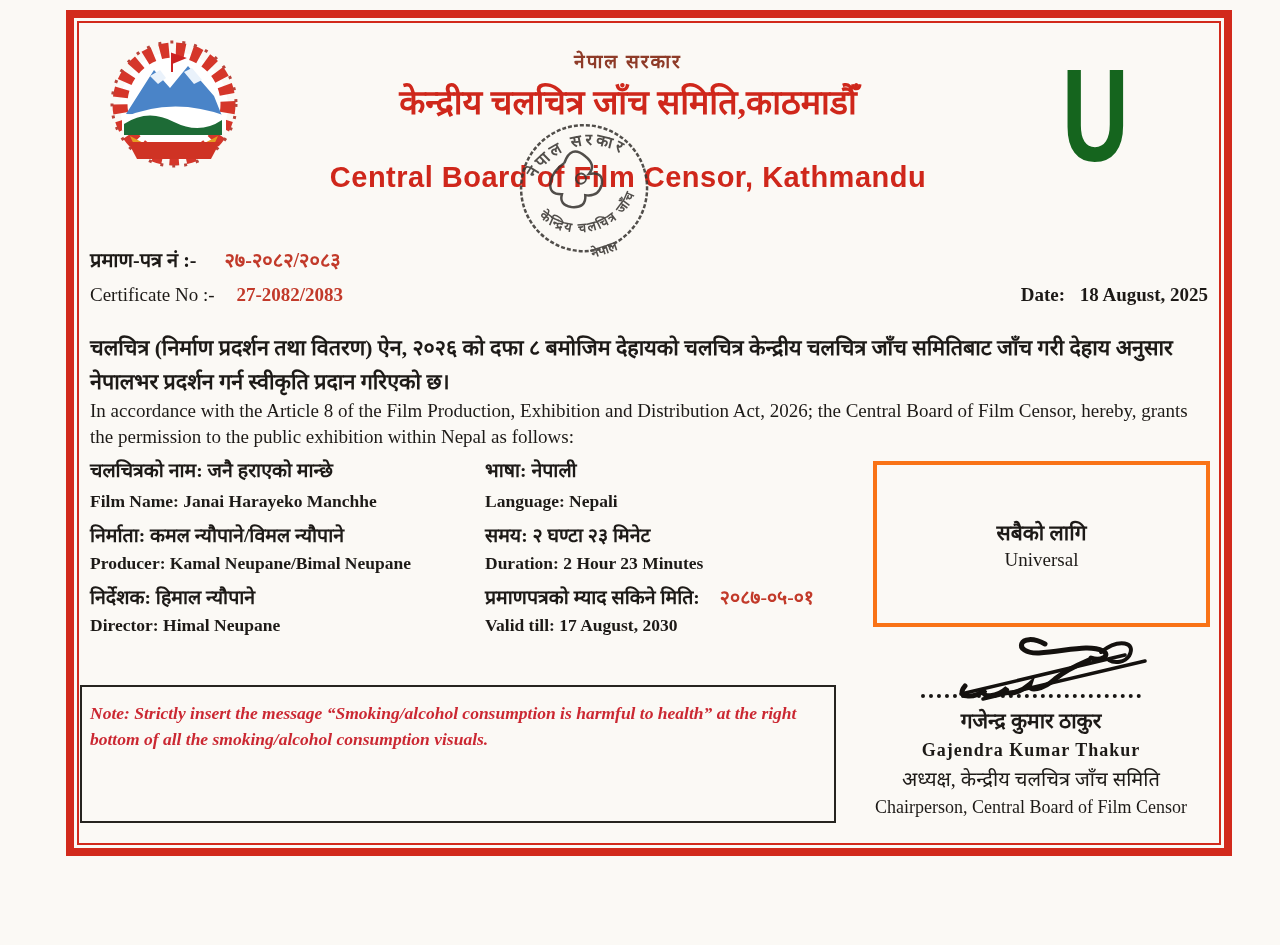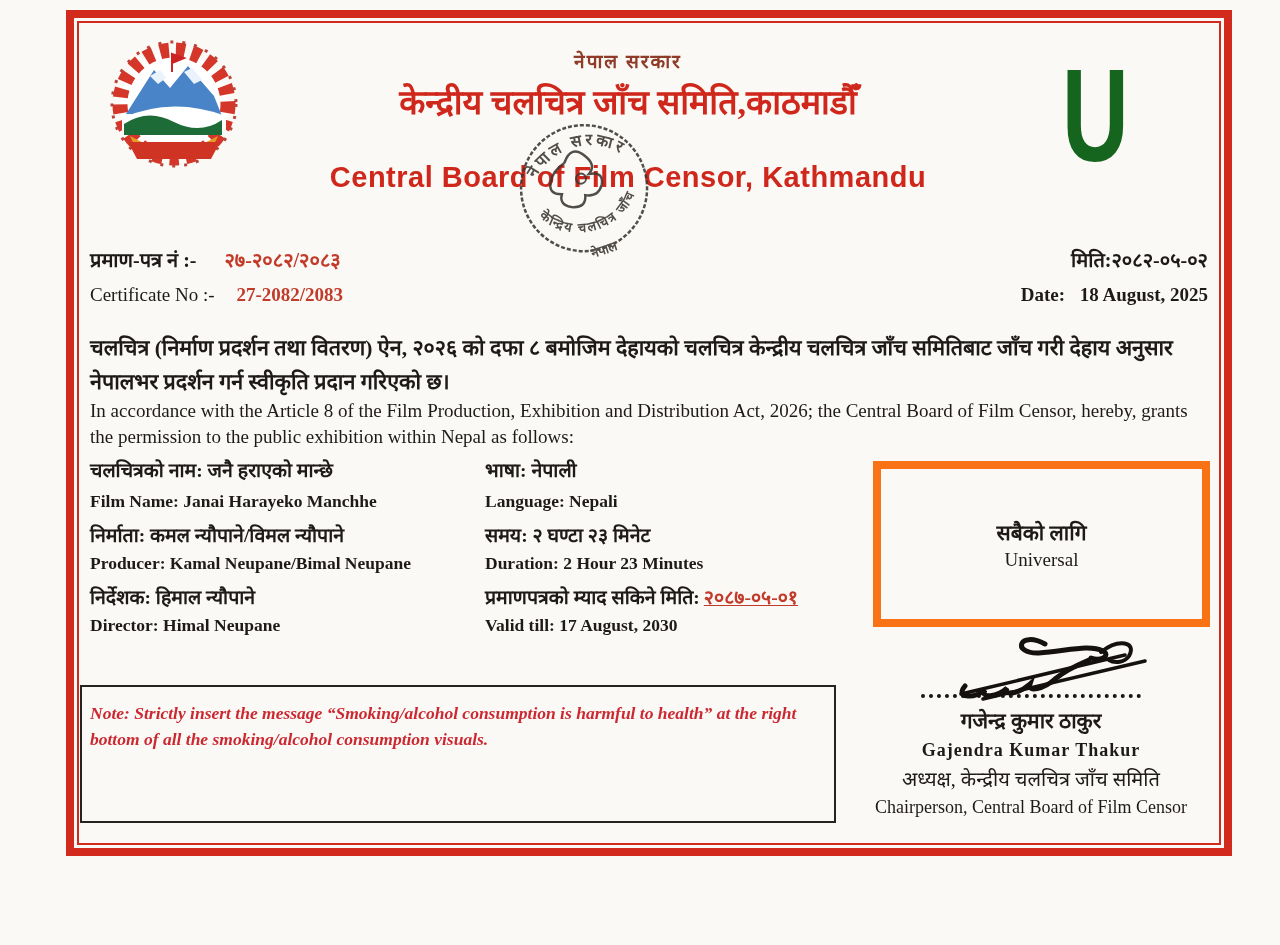--- a/index.html
+++ b/index.html
@@ -35,21 +35,21 @@
   .en-label{font-size:19px;}
   .bold{font-weight:bold;}
   .date-block{position:absolute;left:900px;width:308px;text-align:right;}
   .body-np{position:absolute;left:90px;top:331px;width:1102px;font-size:21.5px;
     line-height:34px;font-weight:bold;}
   .body-en{position:absolute;left:90px;top:398px;width:1106px;font-size:19px;line-height:26px;}
   .detail-np{font-size:19.5px;font-weight:bold;}
   .detail-en{font-size:17.5px;font-weight:bold;}
   .rating-box{
     position:absolute;left:873px;top:461px;width:337px;height:166px;box-sizing:border-box;
-    border:8px solid #f97316;display:flex;flex-direction:column;align-items:center;
+    border:4px solid #f97316;display:flex;flex-direction:column;align-items:center;
     justify-content:center;gap:3px;
   }
   .rating-np{font-size:21px;font-weight:bold;}
   .rating-en{font-size:19px;}
   .note-box{
     position:absolute;left:80px;top:685px;width:756px;height:138px;box-sizing:border-box;
     border:2.5px solid #262420;padding:9px 10px 0 8px;
   }
   .note-np{color:var(--note_red,#cb2832);font-size:19px;font-weight:bold;line-height:33px;margin:0;}
   .note-en{color:var(--note_red,#cb2832);font-size:17.5px;font-weight:bold;font-style:italic;
@@ -107,21 +107,20 @@
 
   <div class="row" style="left:90px;top:246px;">
     <span class="np-label dev">प्रमाण-पत्र नं :-</span>
     <span class="np-label dev red-val" style="margin-left:24px;">२७-२०८२/२०८३</span>
   </div>
   <div class="row" style="left:90px;top:284px;">
     <span class="en-label">Certificate No :-</span>
     <span class="en-label red-val" style="margin-left:18px;">27-2082/2083</span>
   </div>
 
-  <div class="date-block dev" style="top:246px;font-size:20px;font-weight:bold;">मिति:२०८२-०५-०२</div>
   <div class="date-block" style="top:284px;font-size:19px;">
     <span class="bold">Date:</span>
     <span class="bold" style="margin-left:10px;">18 August, 2025</span>
   </div>
 
   <div class="body-np dev">चलचित्र  (निर्माण प्रदर्शन तथा वितरण) ऐन, २०२६ को दफा ८ बमोजिम देहायको चलचित्र केन्द्रीय चलचित्र जाँच समितिबाट जाँच गरी देहाय अनुसार नेपालभर प्रदर्शन गर्न स्वीकृति प्रदान गरिएको छ।</div>
   <div class="body-en">In accordance with the Article 8 of the Film Production, Exhibition and Distribution Act, 2026; the Central Board of Film Censor, hereby, grants the permission to the public exhibition within Nepal as follows:</div>
 
   <div class="row detail-np dev" style="left:90px;top:456px;">चलचित्रको नाम: जनै हराएको मान्छे</div>
   <div class="row detail-en" style="left:90px;top:491px;">Film Name: Janai Harayeko Manchhe</div>
@@ -129,21 +128,21 @@
   <div class="row detail-en" style="left:90px;top:553px;">Producer: Kamal Neupane/Bimal Neupane</div>
   <div class="row detail-np dev" style="left:90px;top:583px;">निर्देशक: हिमाल न्यौपाने</div>
   <div class="row detail-en" style="left:90px;top:615px;">Director: Himal Neupane</div>
 
   <div class="row detail-np dev" style="left:485px;top:456px;">भाषा: नेपाली</div>
   <div class="row detail-en" style="left:485px;top:491px;">Language: Nepali</div>
   <div class="row detail-np dev" style="left:485px;top:521px;">समय: २ घण्टा २३ मिनेट</div>
   <div class="row detail-en" style="left:485px;top:553px;">Duration: 2 Hour 23 Minutes</div>
   <div class="row" style="left:485px;top:583px;">
     <span class="detail-np dev">प्रमाणपत्रको म्याद सकिने मिति:</span>
-    <span class="detail-np dev red-val" style="margin-left:0;text-decoration:underline;">२०८७-०५-०१</span>
+    <span class="detail-np dev red-val" style="margin-left:16px;">२०८७-०५-०१</span>
   </div>
   <div class="row detail-en" style="left:485px;top:615px;">Valid till: 17 August, 2030</div>
 
   <div class="rating-box">
     <div class="rating-np dev">सबैको लागि</div>
     <div class="rating-en">Universal</div>
   </div>
 
   <div class="note-box">
     <p class="note-en">Note: Strictly insert the message “Smoking/alcohol consumption is harmful to health” at the right bottom of all the smoking/alcohol consumption visuals.</p>

